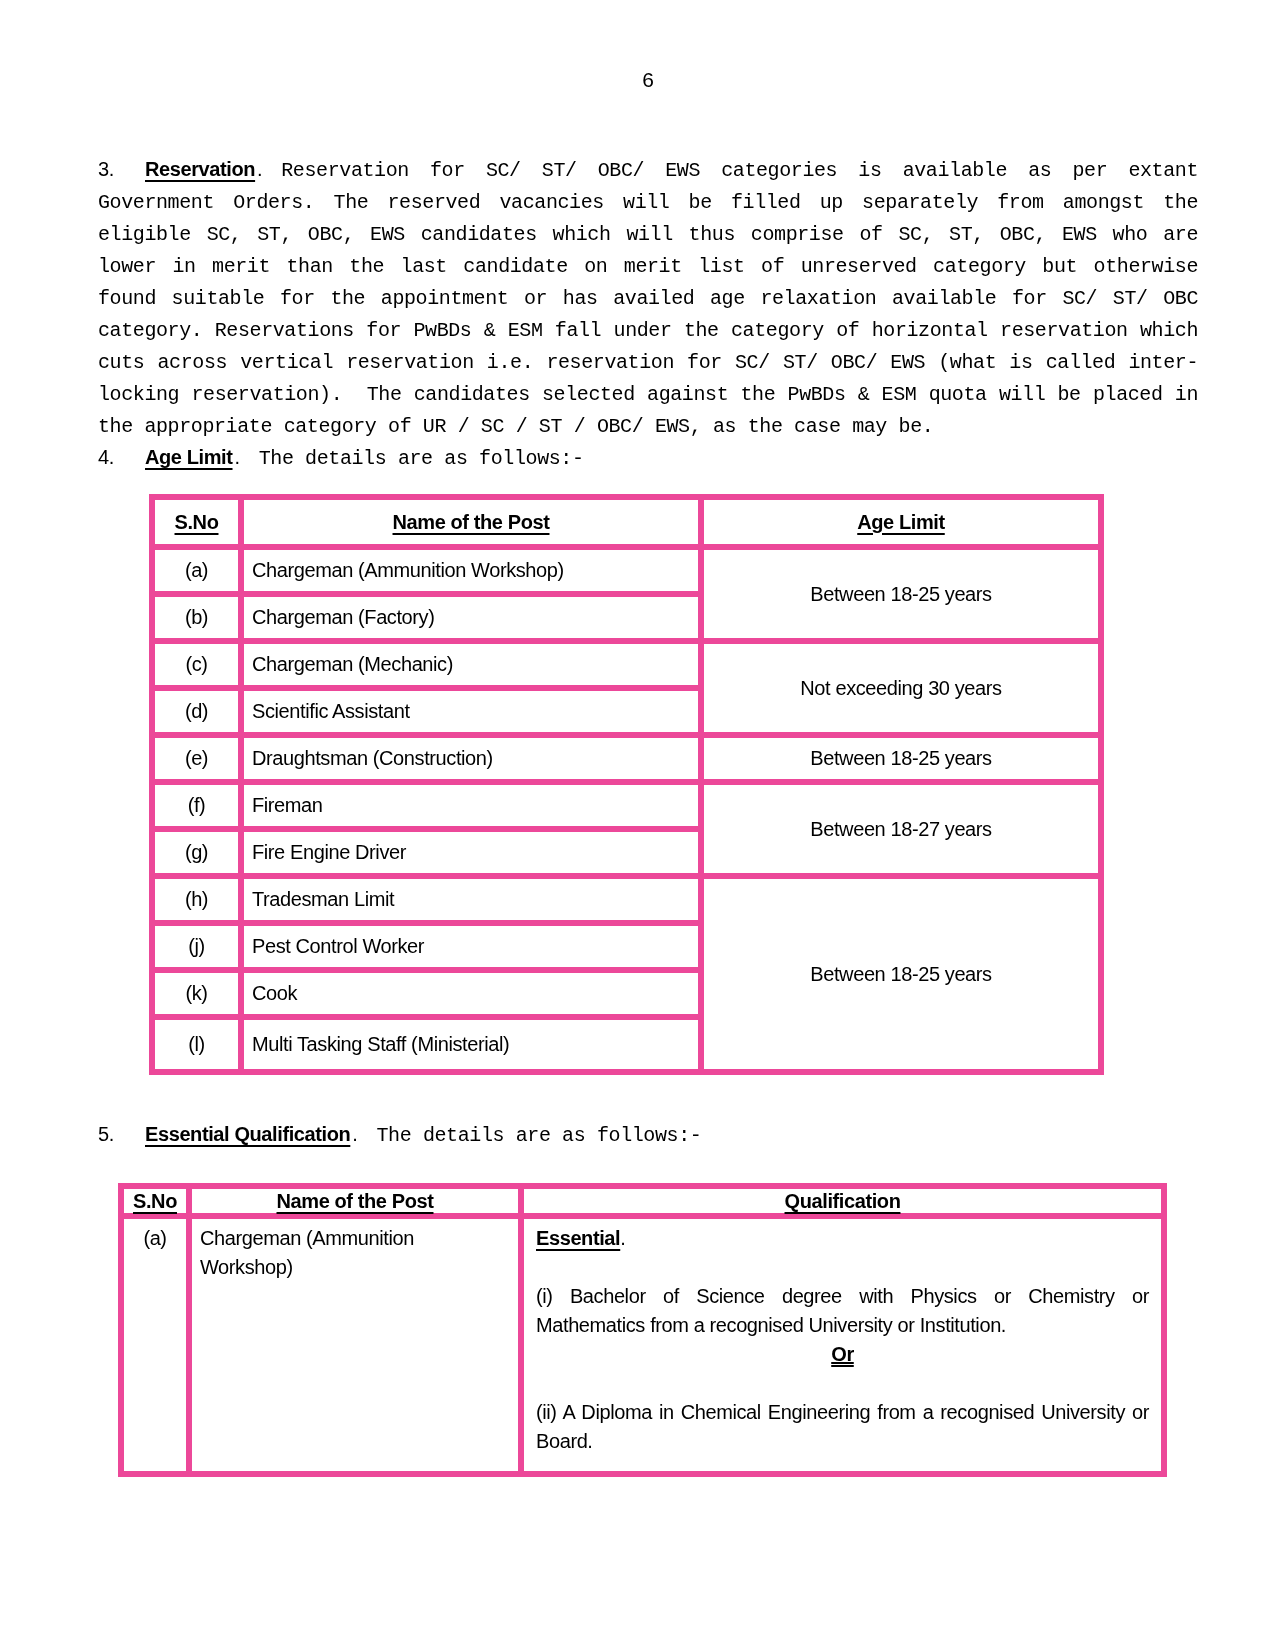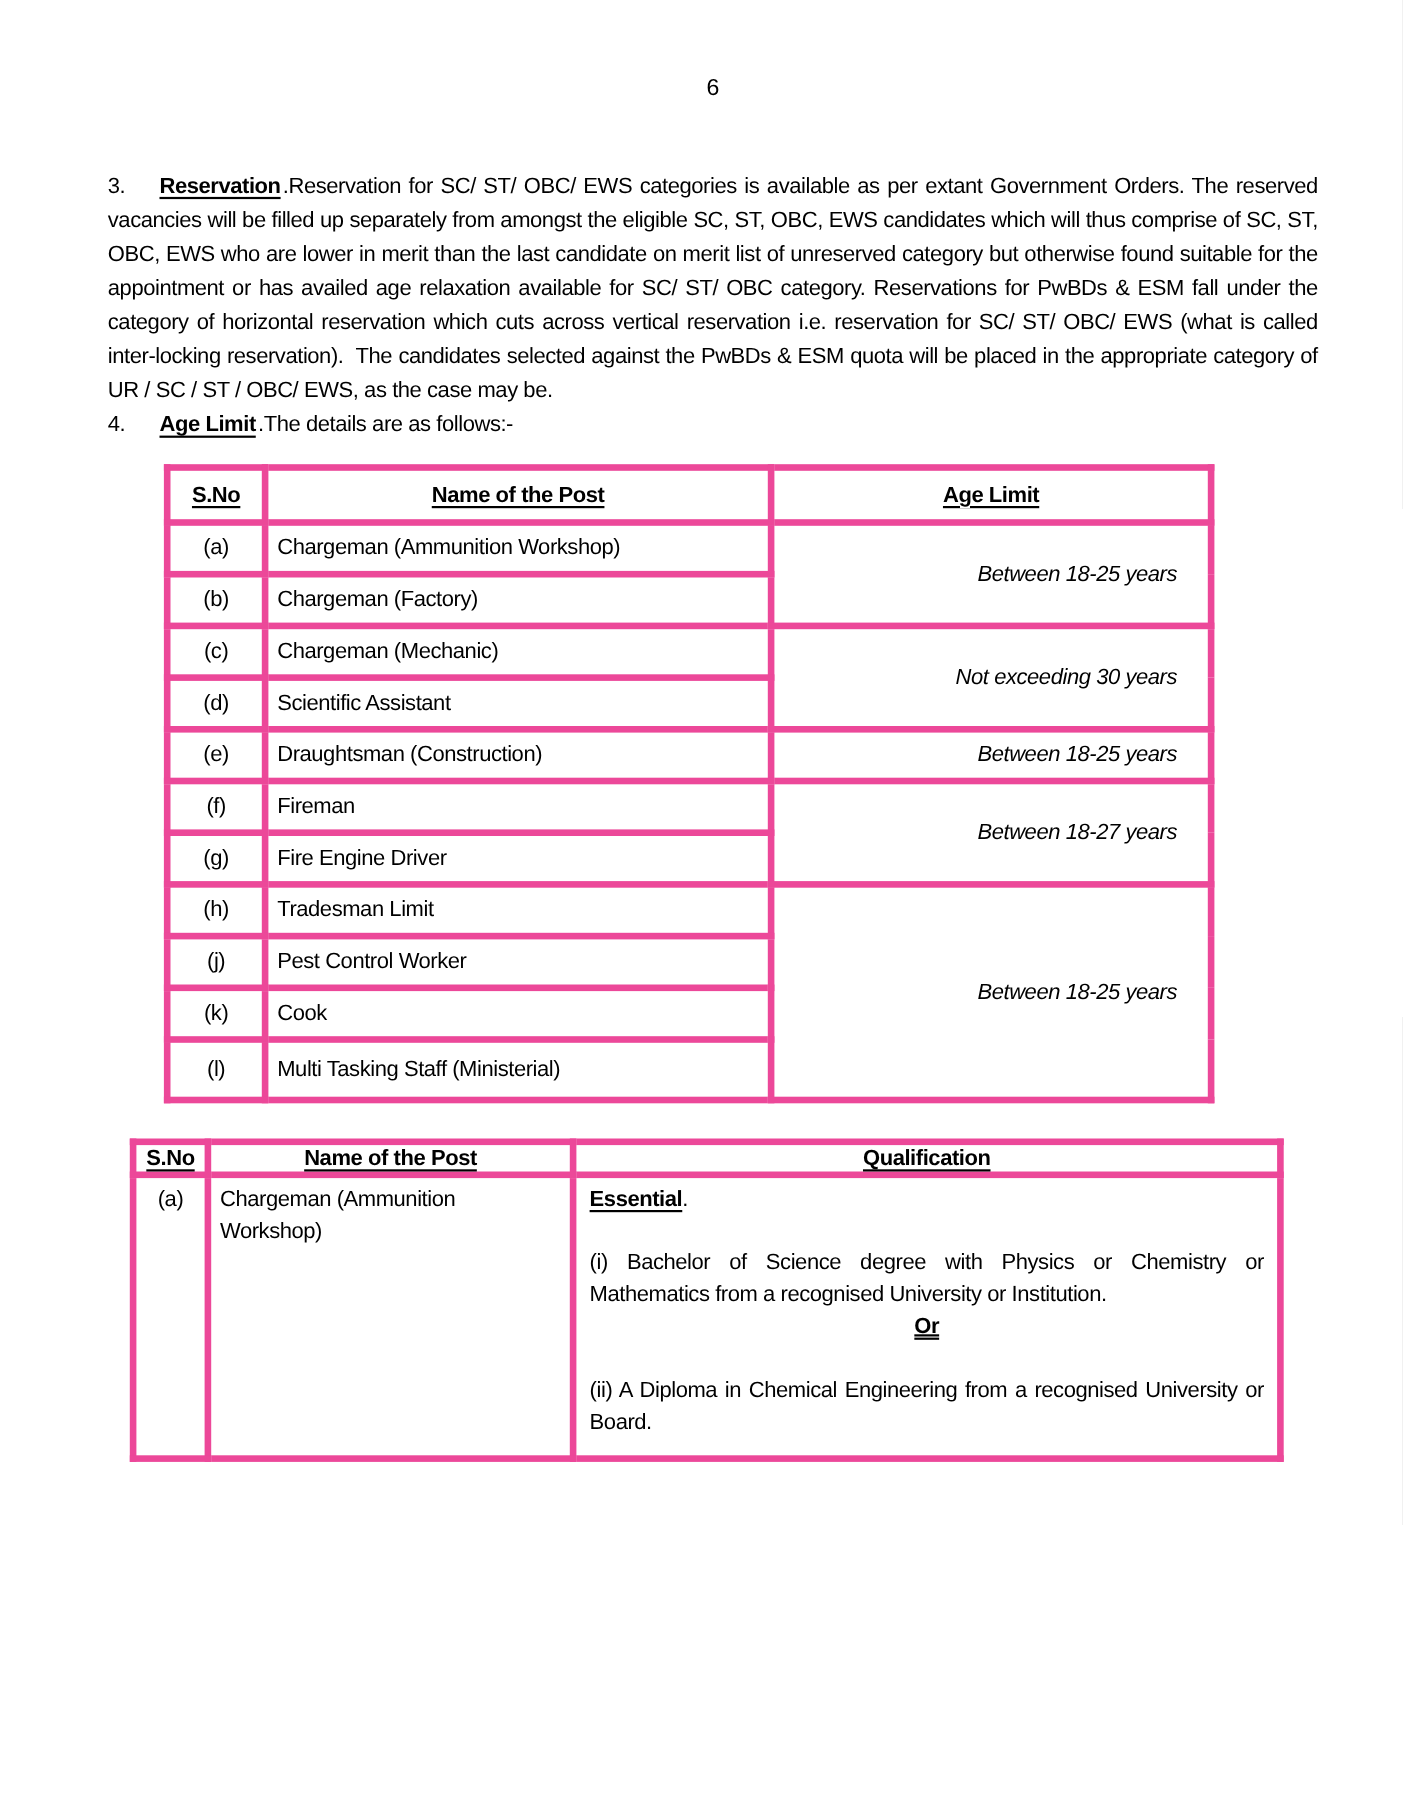--- a/index.html
+++ b/index.html
@@ -26,21 +26,21 @@
   p.para { margin: 0; line-height: 31px; }
   .p3 { text-align: justify; margin-bottom: 14px; }
   .sec-num { display: inline-block; width: 47px; }
   .u {
     font-weight: bold;
     text-decoration: underline;
     text-decoration-thickness: 2px;
     text-underline-offset: 4px;
   }
   .after-head { margin-left: 2px; }
-  .lead-text { margin-left: 0; }
+  .lead-text { margin-left: 19px; font-family: Liberation Mono, monospace; }
 
   table { border-collapse: collapse; table-layout: fixed; }
   th, td { border: 6px solid #ec4899; box-sizing: border-box; }
 
   
   .t1 {
     margin-left: 51px;
     margin-top: 20px;
     width: 949px;
     border: 3px solid #000;
@@ -52,21 +52,21 @@
     font-size: 20px;
     padding: 0 6px;
   }
   .t1 td { height: 47px; vertical-align: middle; font-size: 20px; }
   .t1 tr.last td { height: 55px; }
   .t1 .sno-col  { width: 89px; }
   .t1 .post-col { width: 460px; }
   .t1 .age-col  { width: 400px; }
   .t1 td.sno  { text-align: center; padding: 0 4px; }
   .t1 td.post { text-align: left; padding: 0 8px; }
-  .t1 td.age  { text-align: right; padding: 0 28px; vertical-align: middle; font-style: italic; }
+  .t1 td.age  { text-align: center; padding: 0 28px; vertical-align: middle; }
 
   
   .t2 {
     margin-left: 20px;
     margin-top: 32px;
     width: 1043px;
     border: 3px solid #000;
   }
   .t2 th {
     height: 30px;
@@ -158,20 +158,21 @@
         <td class="sno">(k)</td>
         <td class="post">Cook</td>
       </tr>
       <tr class="last">
         <td class="sno">(l)</td>
         <td class="post">Multi Tasking Staff (Ministerial)</td>
       </tr>
     </tbody>
   </table>
 
+  <p class="para" style="margin-top: 44px;"><span class="sec-num">5.</span><span class="u">Essential Qualification</span><span class="after-head">.</span><span class="lead-text">The details are as follows:-</span></p>
 
   <table class="t2">
     <colgroup>
         <col class="sno-col2">
         <col class="post-col2">
         <col class="qual-col2">
       </colgroup>
     <thead>
       <tr>
         <th><span class="u">S.No</span></th>

